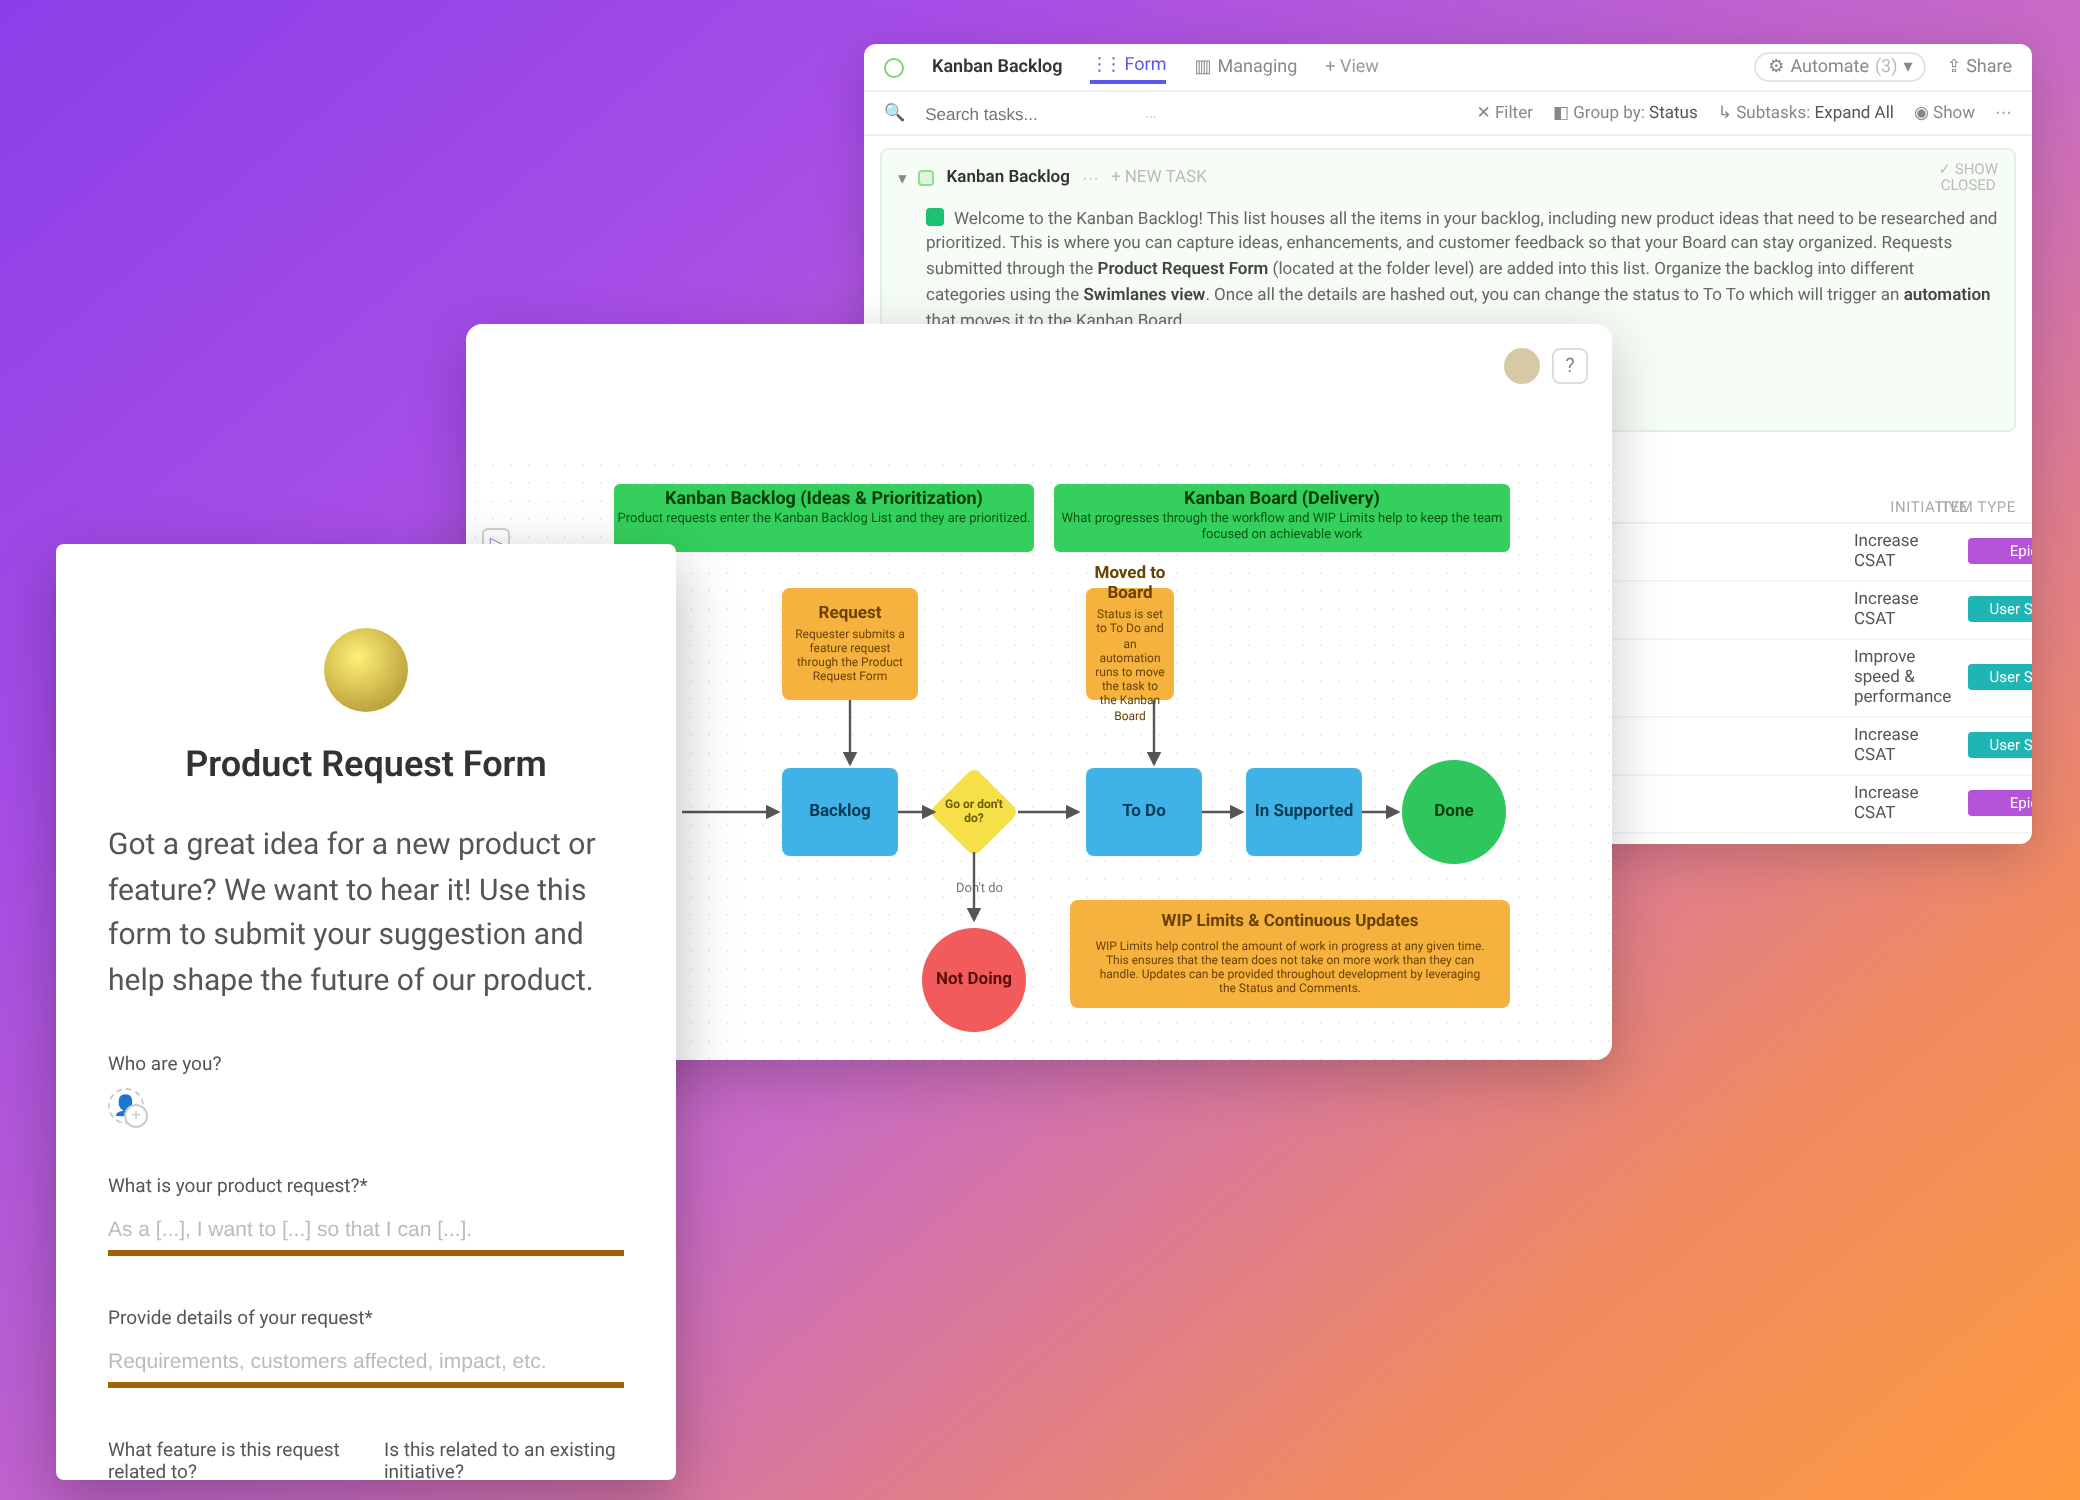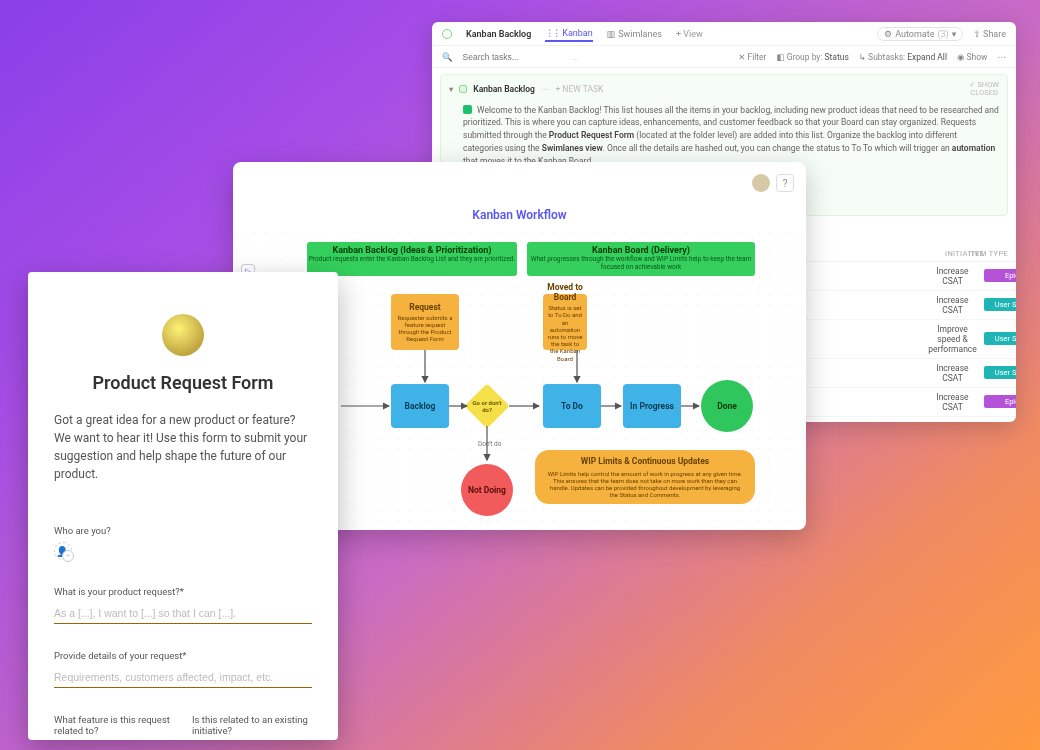--- a/index.html
+++ b/index.html
@@ -41,21 +41,21 @@
   .bl-desc b { font-weight:600; color:#444;}
   .bl-desc .lnk { color:#5a7fda; }
   .bl-wf { margin-top:8px; }
   .bl-wf i { color:#888; font-style:italic;}
   .bl-more { margin-top:8px; color:#888;}
 
   .bl-table { margin-top:30px; width:100%; }
   .bl-th { display:grid; grid-template-columns: 50px 1fr 70px 24px; padding:3px 8px; font-size:7.5px; color:#aaa; text-transform:uppercase; letter-spacing:.3px; border-bottom:1px solid #f2f2f2;}
   .bl-tr { display:grid; grid-template-columns: 50px 1fr 70px 24px; align-items:center; padding:4px 8px; font-size:8.5px; border-bottom:1px solid #f5f5f5; }
   .bl-tr .d { color:#999; }
-  .bl-tr .init { color:#555; text-align:center; padding-right:6px;margin-left:13px;}
+  .bl-tr .init { color:#555; text-align:left; padding-right:6px;margin-left:13px;}
   .tag { color:#fff; font-size:7.5px; padding:2px 0; border-radius:2px; text-align:center; width:56px;}
   .tag.epic { background:#b553d8; }
   .tag.us { background:#1fb5b5; }
 
   
   .win-flow {
     position:absolute; top:162px; left:233px; width:573px; height:368px;
     background:#fff; border-radius:8px; box-shadow:0 8px 28px rgba(0,0,0,.22);
     overflow:hidden;
   }
@@ -87,57 +87,57 @@
 
   
   .n-req   { left:158px; top:66px;  width:68px; height:56px; }
   .n-moved { left:310px; top:66px;  width:44px; height:56px; }
   .n-back  { left:158px; top:156px; width:58px; height:44px; }
   .n-todo  { left:310px; top:156px; width:58px; height:44px; }
   .n-prog  { left:390px; top:156px; width:58px; height:44px; }
   .n-done  { left:468px; top:152px; width:52px; height:52px; }
   .n-not   { left:228px; top:236px; width:52px; height:52px; }
   .n-dia   { left:238px; top:162px; width:32px; height:32px; }
-  .n-wip   { left:302px; top:222px; width:220px; height:54px;border-radius:14px; }
+  .n-wip   { left:302px; top:222px; width:220px; height:54px; }
   .n-wip .h { font-size:8.5px; }
   .n-wip .s { font-size:6px; padding:0 10px; margin-top:4px;}
 
   
   .win-form {
     position:absolute; top:272px; left:28px; width:310px; height:468px;
     background:#fff; border-radius:4px; box-shadow:0 10px 30px rgba(0,0,0,.28);
     padding:42px 26px 16px; overflow:hidden; font-size:11px; color:#444;
   }
   .avatar { width:42px; height:42px; border-radius:50%; background:#d8d060; margin:0 auto 16px; background:radial-gradient(circle at 40% 35%, #fff176, #c0a640 70%);}
   .form-title { text-align:center; font-size:18px; font-weight:600; color:#333; margin-bottom:18px;}
-  .form-desc { font-size:12px; color:#555; line-height:1.5; margin-bottom:42px;}
+  .form-desc { font-size:15px; color:#555; line-height:1.5; margin-bottom:26px;}
   .fld { margin-bottom:26px; }
   .fld label { display:block; font-size:9.5px; color:#555; margin-bottom:6px;}
-  .u-input { width:100%; border:none; border-bottom:1px solid #a16207; font-size:10.5px; padding:4px 0; outline:none; color:#333;}
+  .u-input { width:100%; border:none; border-bottom:3px solid #a16207; font-size:10.5px; padding:4px 0; outline:none; color:#333;}
   .u-input::placeholder { color:#bbb; }
   .who-ic { width:18px; height:18px; border:1px dashed #ccc; border-radius:50%; display:inline-flex; align-items:center; justify-content:center; color:#ccc; font-size:10px; position:relative;}
   .who-ic::after { content:"+"; position:absolute; right:-3px; bottom:-3px; width:10px; height:10px; background:#fff; border:1px solid #ccc; color:#ccc; border-radius:50%; font-size:8px; line-height:9px; text-align:center;}
   .two { display:flex; gap:18px; }
   .two .col { flex:1; }
   .sel { display:flex; align-items:center; justify-content:space-between; font-size:10px; color:#888; border-bottom:1px solid #e2e2e2; padding:3px 0;}
 </style>
 </head>
 <body>
 
 <div class="win-backlog">
   <div class="bl-tabs">
     <span class="bl-circle"></span>
     <span class="bl-title">Kanban Backlog</span>
     <span class="bl-tab active">
       <span class="dot3">⋮⋮</span>
-      <span>Kanban</span>
+      <span>Form</span>
     </span>
     <span class="bl-tab">
       <span>▥</span>
-      <span>Swimlanes</span>
+      <span>Managing</span>
     </span>
     <span class="bl-tab bl-addview">+ View</span>
     <div class="bl-rightbar">
       <span class="bl-pill">
         <span>⚙</span>
         <span>Automate</span>
         <span style="color:#bbb">(3)</span>
         <span>▾</span>
       </span>
       <span>
@@ -247,21 +247,20 @@
       </div>
   </div>
 </div>
 
 <div class="win-flow">
   <div class="wf-toolbar">
     <div class="wf-ava"></div>
     <div class="wf-ic">?</div>
   </div>
   <div class="wf-play">▷</div>
-  <div class="wf-title">Kanban Workflow</div>
   <div class="wf-canvas">
     <div class="lane a">
       <div class="h">Kanban Backlog (Ideas &amp; Prioritization)</div>
       <div class="s">Product requests enter the Kanban Backlog List and they are prioritized.</div>
     </div>
     <div class="lane b">
       <div class="h">Kanban Board (Delivery)</div>
       <div class="s">What progresses through the workflow and WIP Limits help to keep the team focused on achievable work</div>
     </div>
 
@@ -278,21 +277,21 @@
     </div>
     <div class="node dia n-dia">
       <div>
           <div class="h" style="font-size:6px">Go or don't do?</div>
         </div>
     </div>
     <div class="node bl n-todo">
       <div class="h">To Do</div>
     </div>
     <div class="node bl n-prog">
-      <div class="h">In Progress</div>
+      <div class="h">In Supported</div>
     </div>
     <div class="node gr n-done">
       <div class="h">Done</div>
     </div>
     <div class="node rd n-not">
       <div class="h">Not Doing</div>
     </div>
     <div class="node or n-wip">
       <div class="h">WIP Limits &amp; Continuous Updates</div>
       <div class="s">WIP Limits help control the amount of work in progress at any given time. This ensures that the team does not take on more work than they can handle. Updates can be provided throughout development by leveraging the Status and Comments.</div>

